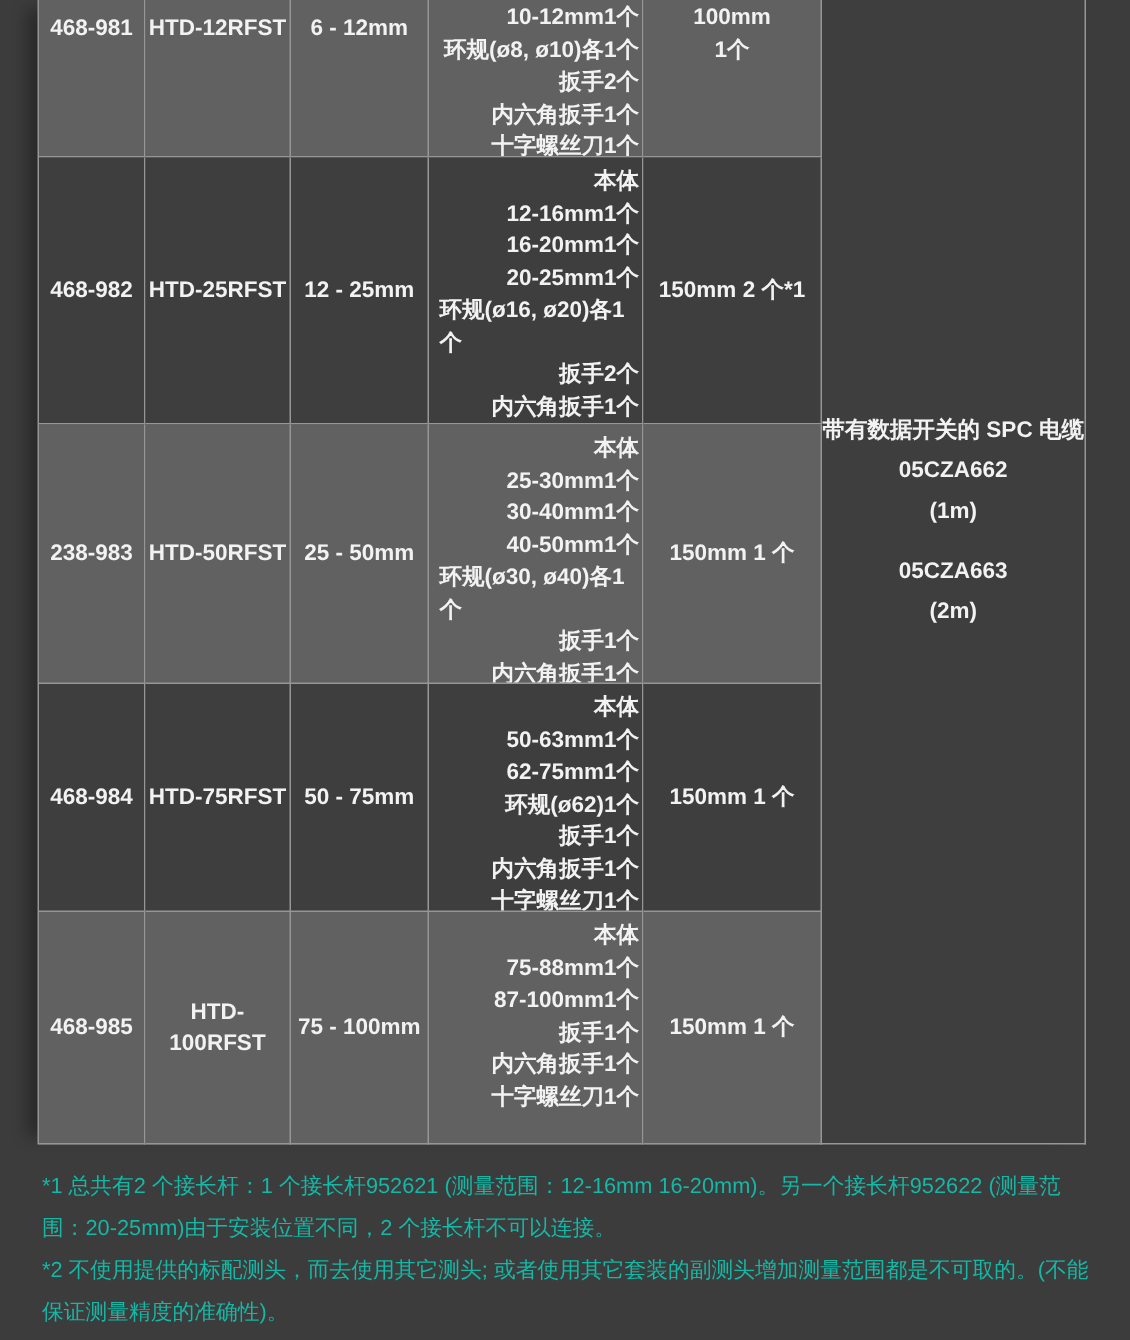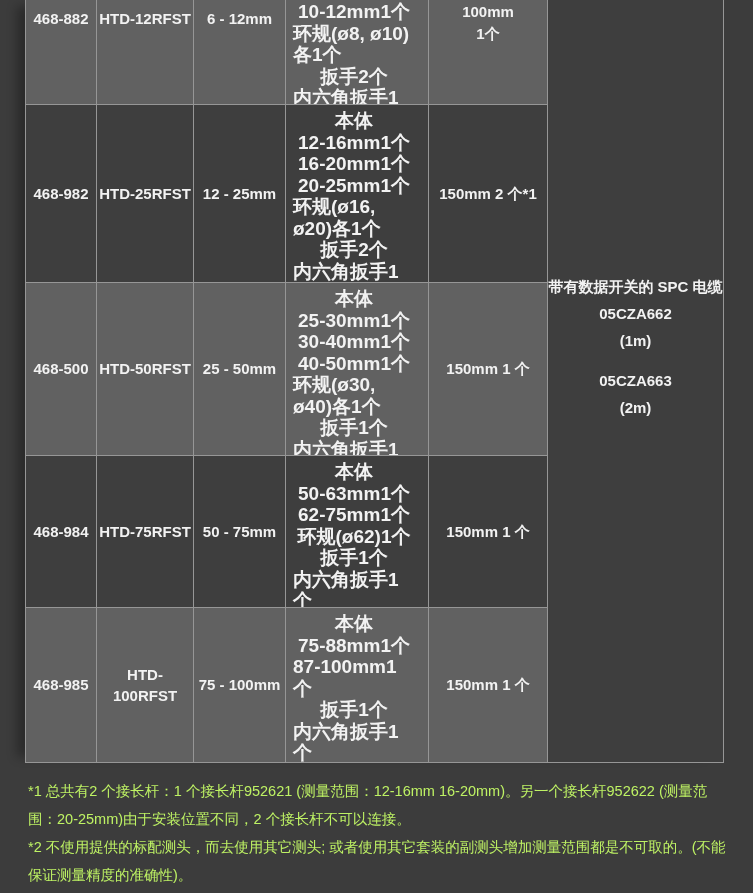--- a/index.html
+++ b/index.html
@@ -24,52 +24,52 @@
     box-sizing:border-box;overflow:hidden;
     border-right:1px solid var(--border);
     border-bottom:1px solid var(--border);
     color:var(--text);font-size:15px;font-weight:700;line-height:21.5px;
     display:flex;flex-direction:column;justify-content:center;align-items:center;
     text-align:center;
   }
   .light{background:var(--row-light);}
   .dark{background:var(--row-dark);}
   .contents-cell{
-    justify-content:flex-start;align-items:center;text-align:left;
-    padding:5px 13px 0 7px;font-size:19px;
+    justify-content:flex-start;align-items:flex-end;text-align:left;
+    padding:5px 2px 0 7px;font-size:15px;
   }
   
   .rtop{justify-content:flex-start;padding-top:8px;}
   .rtop-flush{justify-content:flex-start;padding-top:1px;}
   .spc-cell{grid-column:6;grid-row:1/6;align-items:center;}
   .spc-inner{text-align:center;line-height:27px;margin-top:-68px;}
   .spc-gap{height:13px;}
   .footnotes{
     position:absolute;left:28px;top:777px;width:707px;
-    color:#bef264;font-size:14.5px;line-height:28px;font-weight:400;
+    color:#14b8a6;font-size:14.5px;line-height:28px;font-weight:400;
   }
   .footnotes p{margin:0;}
 </style>
 </head>
 <body>
 
 <div class="spec-table">
 
   <div class="cell dark spc-cell">
     <div class="spc-inner">
       <div>带有数据开关的 SPC 电缆</div>
       <div>05CZA662</div>
       <div>(1m)</div>
       <div class="spc-gap"></div>
       <div>05CZA663</div>
       <div>(2m)</div>
     </div>
   </div>
 
-  <div class="cell light rtop">468-882</div>
+  <div class="cell light rtop">468-981</div>
   <div class="cell light rtop">HTD-12RFST</div>
   <div class="cell light rtop">6 - 12mm</div>
   <div class="cell light contents-cell rtop-flush">
       <div>10-12mm1个</div>
       <div>环规(ø8, ø10)各1个</div>
       <div>扳手2个</div>
       <div>内六角扳手1个</div>
       <div>十字螺丝刀1个</div>
     </div>
   <div class="cell light rtop-flush">
@@ -87,21 +87,21 @@
       <div>20-25mm1个</div>
       <div>环规(ø16, ø20)各1个</div>
       <div>扳手2个</div>
       <div>内六角扳手1个</div>
       <div>十字螺丝刀1个</div>
     </div>
   <div class="cell dark">
       <div>150mm 2 个*1</div>
     </div>
 
-  <div class="cell light">468-500</div>
+  <div class="cell light">238-983</div>
   <div class="cell light">HTD-50RFST</div>
   <div class="cell light">25 - 50mm</div>
   <div class="cell light contents-cell">
       <div>本体</div>
       <div>25-30mm1个</div>
       <div>30-40mm1个</div>
       <div>40-50mm1个</div>
       <div>环规(ø30, ø40)各1个</div>
       <div>扳手1个</div>
       <div>内六角扳手1个</div>

